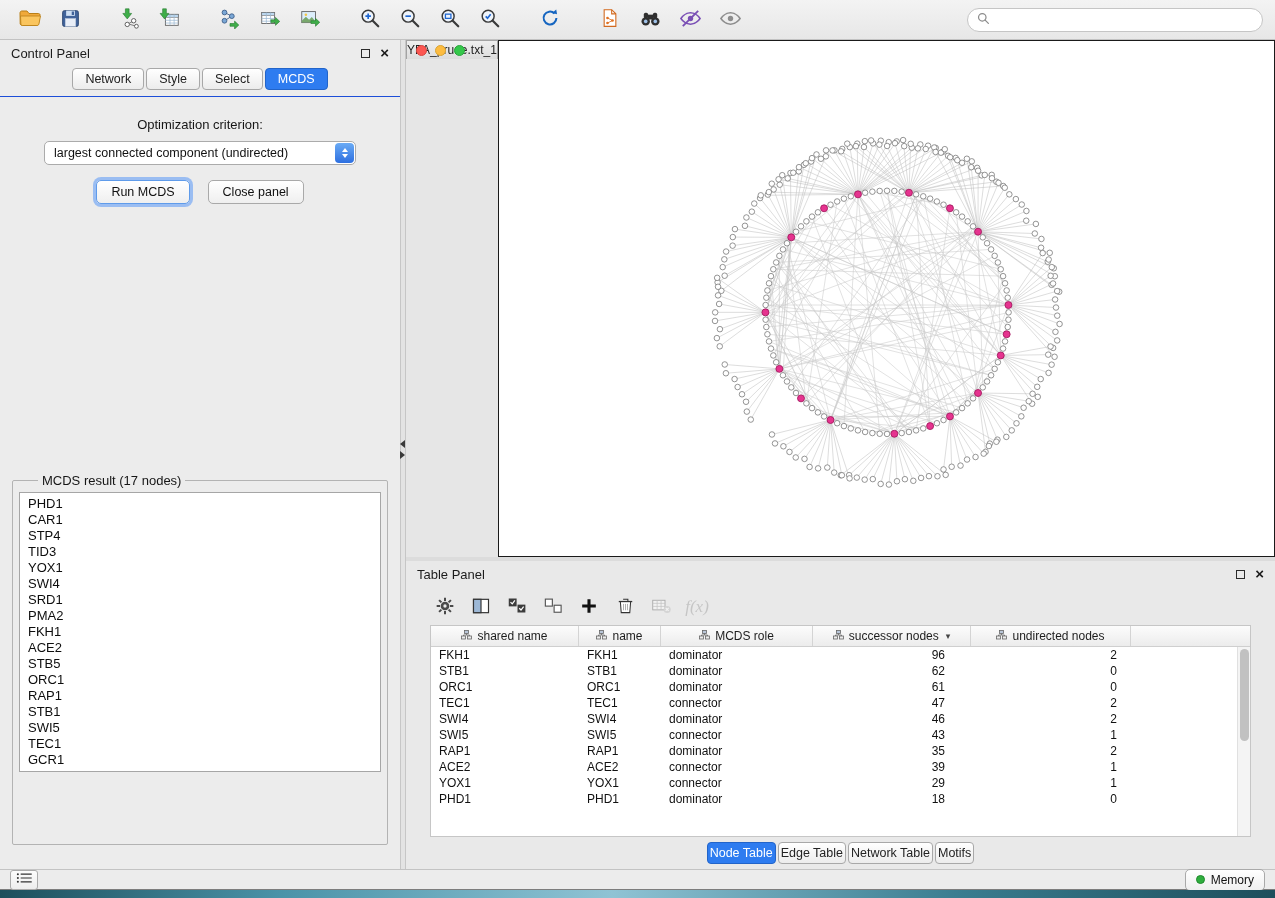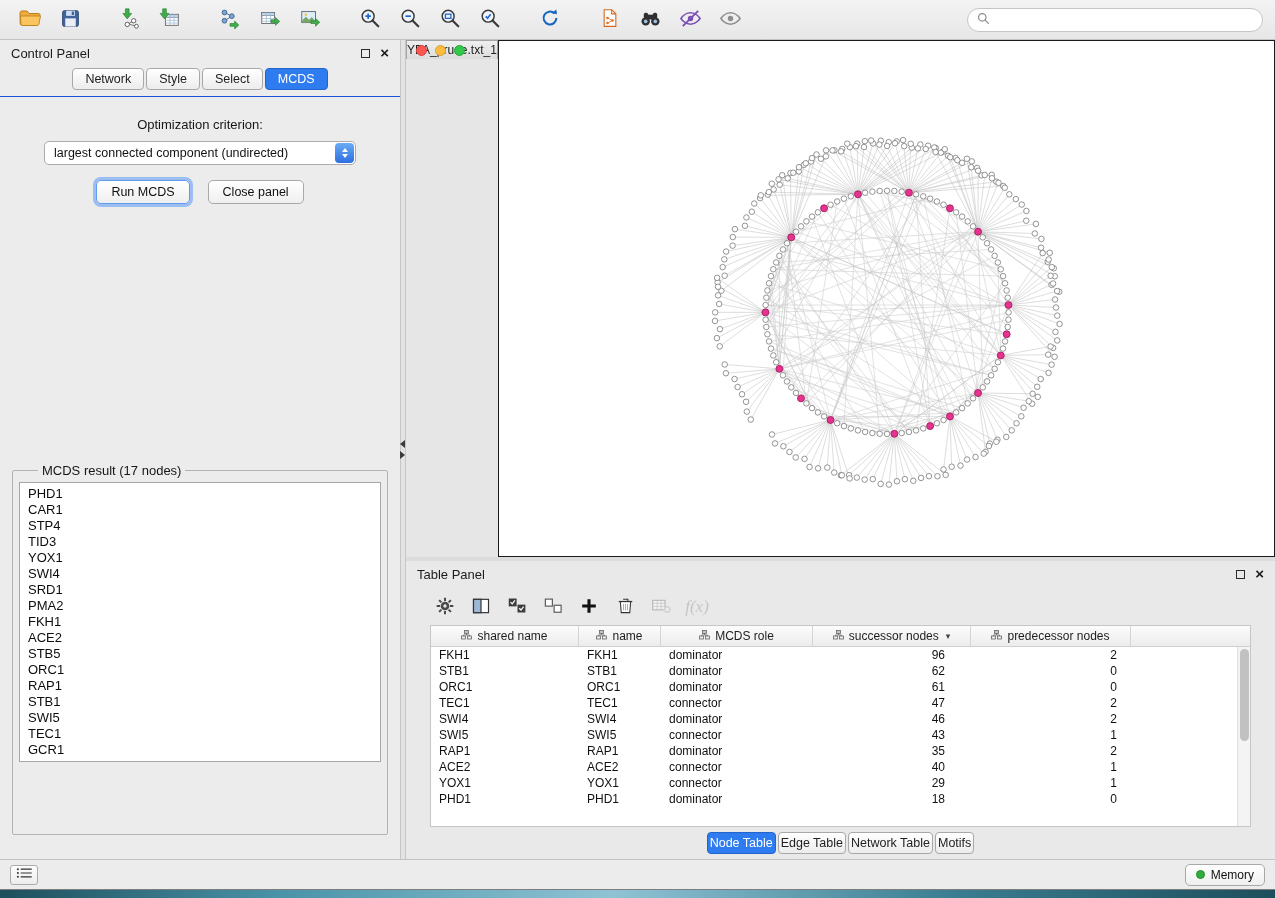--- a/index.html
+++ b/index.html
@@ -94,21 +94,21 @@
   .td.r1{padding-right:26px;text-align:right}
   .td.r2{padding-right:14px;text-align:right}
   .vscroll{position:absolute;top:21px;right:0;bottom:0;width:13px;background:#f4f4f4;border-left:1px solid #e0e0e0}
   .vthumb{position:absolute;top:2px;left:2px;width:9px;height:92px;background:#c1c1c1;border-radius:5px;cursor:grab}
   .tp-tabs{height:28px;flex:0 0 auto;display:flex;justify-content:center;align-items:center;gap:2px;padding-top:4px}
   .tp-tab{font-size:12.5px;padding:3px 2px;background:linear-gradient(#ffffff,#ececec);
     border:1px solid #a8a8a8;border-radius:4px;color:#222;cursor:pointer}
   .tp-tab.active{background:var(--accent);border-color:#2264c9;color:#fff}
 
   
-  .status-bar{height:30px;flex:0 0 auto;background:#ececec;border-top:1px solid #c3c3c3;
+  .status-bar{height:20px;flex:0 0 auto;background:#ececec;border-top:1px solid #c3c3c3;
     display:flex;align-items:center;padding:0 10px}
   .list-btn{width:28px;height:20px;background:linear-gradient(#fdfdfd,#ededed);border:1px solid #ababab;
     border-radius:3px;display:flex;align-items:center;justify-content:center;cursor:pointer}
   .memory-btn{margin-left:auto;height:22px;background:linear-gradient(#ffffff,#efefef);
     border:1px solid #a9a9a9;border-radius:5px;display:flex;align-items:center;gap:6px;
     padding:0 10px;font-size:12px;color:#111;cursor:pointer}
   .mem-dot{width:9px;height:9px;border-radius:50%;background:var(--memdot);border:1px solid #1f8a2c}
 </style>
 </head>
 <body>
@@ -1051,21 +1051,21 @@
                 <span>successor nodes</span>
                 <span class="chev">▾</span>
               </div>
               <div class="th">
                 <span><svg width="11" height="10" viewBox="0 0 11 10">
                     <rect x="3.5" y="0.5" width="4" height="3" fill="#b9c6d8" stroke="#666" stroke-width="0.8"></rect>
                     <rect x="0.5" y="6" width="4" height="3" fill="#ececec" stroke="#666" stroke-width="0.8"></rect>
                     <rect x="6.5" y="6" width="4" height="3" fill="#ececec" stroke="#666" stroke-width="0.8"></rect>
                     <path d="M5.5 3.5V5M2.5 6V5h6v1" fill="none" stroke="#666" stroke-width="0.8"></path>
                   </svg></span>
-                <span>predecessor nodes</span>
+                <span>undirected nodes</span>
               </div>
               <div class="th"></div>
             </div>
           <div class="tbl-body" id="tbl-body">
               <div class="tr">
                 <div class="td l">FKH1</div>
                 <div class="td l">FKH1</div>
                 <div class="td l">dominator</div>
                 <div class="td r1">96</div>
                 <div class="td r2">2</div>
@@ -1116,21 +1116,21 @@
                 <div class="td l">RAP1</div>
                 <div class="td l">dominator</div>
                 <div class="td r1">35</div>
                 <div class="td r2">2</div>
                 <div class="td"></div>
               </div>
               <div class="tr">
                 <div class="td l">ACE2</div>
                 <div class="td l">ACE2</div>
                 <div class="td l">connector</div>
-                <div class="td r1">40</div>
+                <div class="td r1">39</div>
                 <div class="td r2">1</div>
                 <div class="td"></div>
               </div>
               <div class="tr">
                 <div class="td l">YOX1</div>
                 <div class="td l">YOX1</div>
                 <div class="td l">connector</div>
                 <div class="td r1">29</div>
                 <div class="td r2">1</div>
                 <div class="td"></div>

